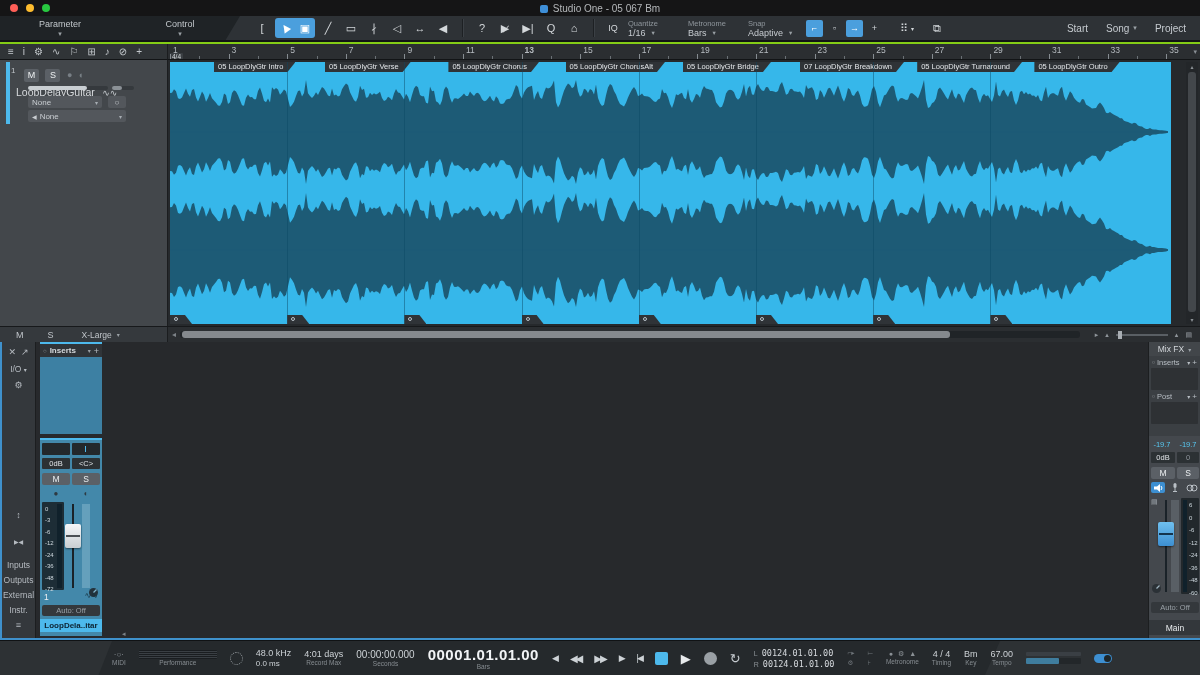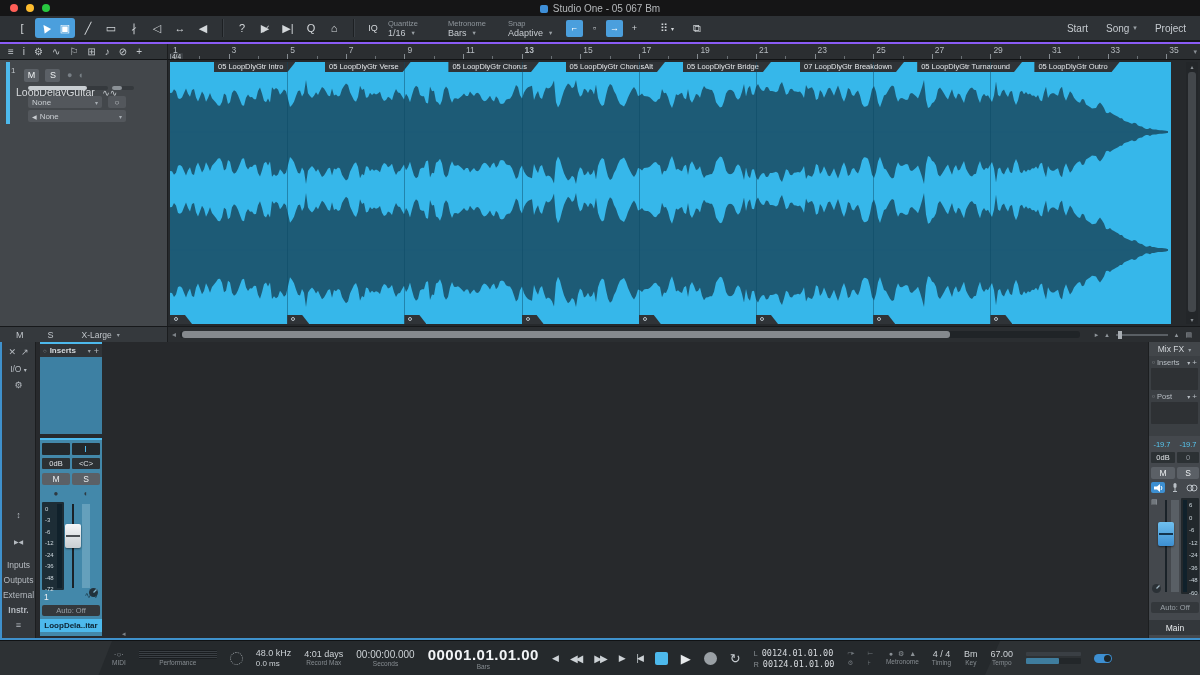--- a/index.html
+++ b/index.html
@@ -1,19 +1,19 @@
 <!DOCTYPE html>
 <html><head>
 <meta charset="utf-8">
 <style>
   * { margin:0; padding:0; box-sizing:border-box; }
   html,body { width:1200px; height:675px; overflow:hidden; background:#1a1c1e;
     font-family:"Liberation Sans", sans-serif; -webkit-font-smoothing:antialiased; }
   .abs { position:absolute; }
-  #app { position:relative; width:1200px; height:675px; background:#8b5cf6; }
+  #app { position:relative; width:1200px; height:675px; background:#84cc16; }
 
   
   #titlebar { left:0; top:0; width:1200px; height:16px; background:#151516;
     display:flex; align-items:center; }
   .tl { width:8px; height:8px; border-radius:50%; margin-left:8px; }
   .tl.red{ background:#ff5f57; margin-left:10px;} .tl.yel{background:#febc2e;} .tl.grn{background:#28c840;}
   #title-center { position:absolute; left:0; right:0; text-align:center; font-size:10px; color:#b4b7ba; }
   #doc-icon { display:inline-block; width:8px; height:8px; background:#3e8fd8; border-radius:2px;
     margin-right:5px; vertical-align:-1px; }
 
@@ -211,20 +211,30 @@
   <div id="titlebar" class="abs">
     <span class="tl red"></span>
     <span class="tl yel"></span>
     <span class="tl grn"></span>
     <div id="title-center">
       <span id="doc-icon"></span><span>Studio One - 05 067 Bm</span>
     </div>
   </div>
 
   <div id="toolbar" class="abs">
+    <div id="tb-left">
+      <div class="tb-drop">
+        <span class="lab">Parameter</span>
+        <span class="car">▾</span>
+      </div>
+      <div class="tb-drop">
+        <span class="lab">Control</span>
+        <span class="car">▾</span>
+      </div>
+    </div>
     <div class="tools">
       <span class="tool">[</span>
       <span class="tool-sel-group">
         <span class="tool">
             <span class="cursor-glyph">▶</span>
           </span>
         <span class="tool">▣</span>
       </span>
       <span class="tool">╱</span>
       <span class="tool">▭</span>
@@ -471,21 +481,21 @@
       <div class="row" style="top:22px; font-size:8.5px;">
         <span>I/O</span>
         <span style="font-size:6px">▾</span>
       </div>
       <div class="row" style="top:38px; font-size:9px;">⚙</div>
       <div class="row" style="top:168px; font-size:9px;">↕</div>
       <div class="row" style="top:196px; font-size:6px;">▶◀</div>
       <div class="row lbl" style="top:218px;">Inputs</div>
       <div class="row lbl" style="top:233px;">Outputs</div>
       <div class="row lbl" style="top:248px;">External</div>
-      <div class="row lbl" style="top:263px;font-weight:bold;">Instr.</div>
+      <div class="row lbl" style="top:263px;">Instr.</div>
       <div class="row" style="top:278px; font-size:9px;">≡</div>
     </div>
 
     <div id="chan">
       <div id="chan-inserts">
         <div class="sec-head">
           <span class="pwr">○</span>
           <span>Inserts</span>
           <span class="car">▾</span>
           <span class="plus">+</span>

